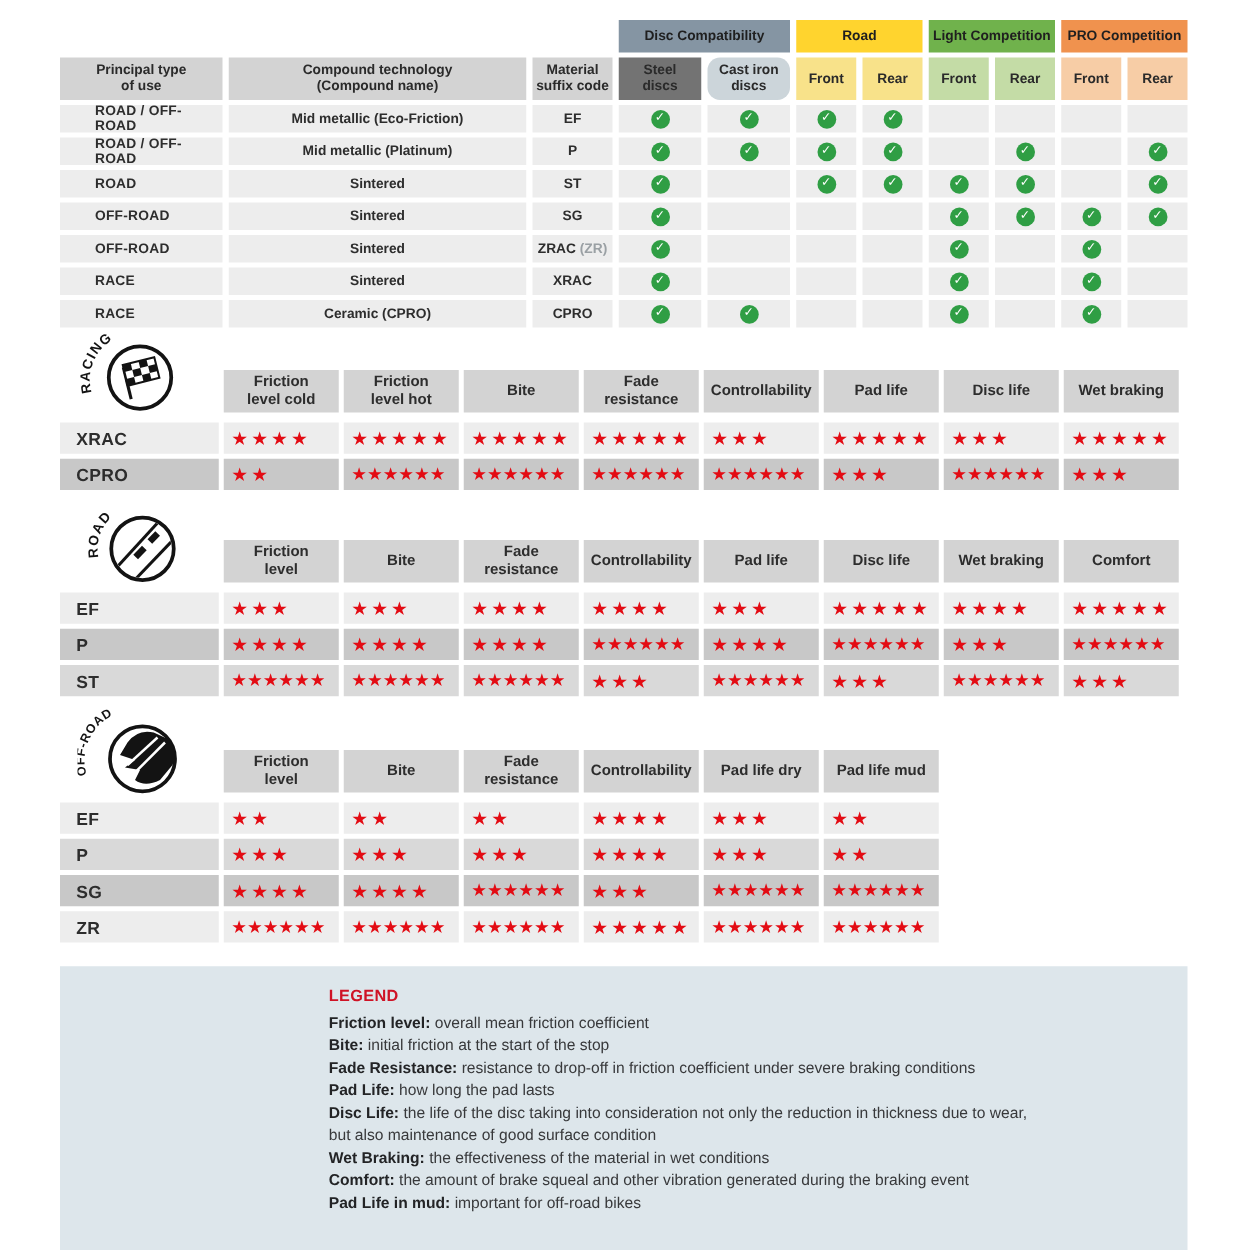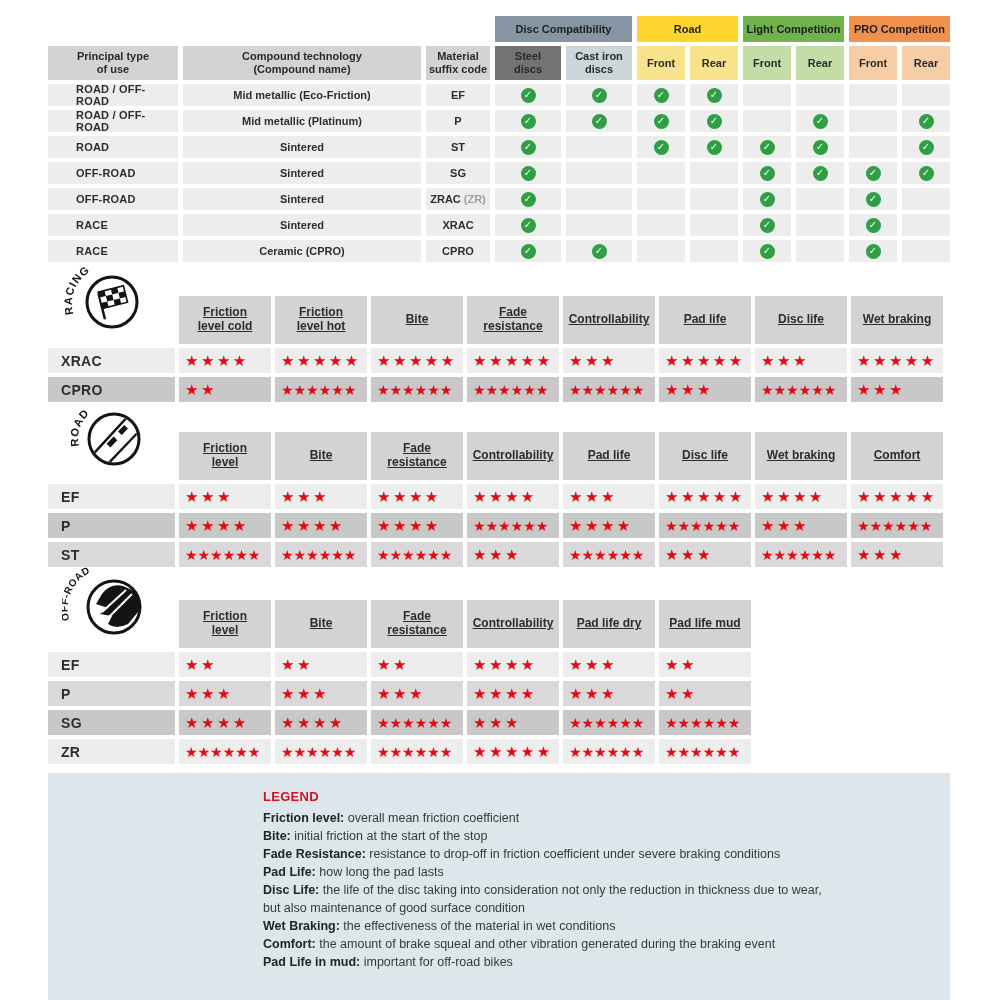--- a/index.html
+++ b/index.html
@@ -14,38 +14,38 @@
       font-size:11px;font-weight:700;color:#1f1f1f;}
   .gh-spacer{grid-column:1/4;}
   .gh-disc{grid-column:4/6;background:#8595a3;}
   .gh-road{grid-column:6/8;background:#ffd42e;}
   .gh-lc{grid-column:8/10;background:#70b24c;}
   .gh-pro{grid-column:10/12;background:#f0924e;}
   .hc{height:34px;display:flex;align-items:center;justify-content:center;text-align:center;
       font-size:11px;font-weight:700;line-height:1.18;white-space:pre-line;color:#2a2a2a;}
   .hc-gray{background:#d3d3d3;}
   .hc-steel{background:#737373;}
-  .hc-cast{background:#ccd5da;}
+  .hc-cast{background:#ccd5da;border-radius:10px;}
   .hc-roady{background:#f8e28a;}
   .hc-lc{background:#c4dca6;}
   .hc-pro{background:#f7cda6;}
   .dc{height:22px;background:#ededed;display:flex;align-items:center;justify-content:center;
       font-size:11px;font-weight:700;color:#2d2d2d;}
   .dc-use{justify-content:flex-start;padding-left:28px;letter-spacing:.2px;}
   .code-note{color:#9aa0a4;font-weight:700;margin-left:3px;}
   .check{width:15px;height:15px;border-radius:50%;background:#2f9e44;display:flex;
          align-items:center;justify-content:center;color:#fff;font-size:10px;font-weight:700;
          font-family:"DejaVu Sans",sans-serif;line-height:1;}
 
   
   .rating-section{position:absolute;left:48px;}
   .rating-grid{display:grid;column-gap:4px;row-gap:4px;}
   .rh-spacer{height:38px;}
-  .rh{height:48px;background:#d3d3d3;display:flex;align-items:center;justify-content:center;
-      text-align:center;font-size:12px;font-weight:700;line-height:1.15;white-space:pre-line;text-decoration:underline;}
+  .rh{height:34px;background:#d3d3d3;display:flex;align-items:center;justify-content:center;
+      text-align:center;font-size:12px;font-weight:700;line-height:1.15;white-space:pre-line;}
   .rl{height:25px;display:flex;align-items:center;padding-left:13px;font-size:14px;
       font-weight:700;letter-spacing:.3px;color:#2d2d2d;box-sizing:border-box;}
   .rs{height:25px;display:flex;align-items:center;padding-left:6px;box-sizing:border-box;
       color:#e30b13;font-size:15px;letter-spacing:2.5px;font-family:"DejaVu Sans",sans-serif;
       overflow:hidden;white-space:nowrap;}
   .rs.tight{letter-spacing:0;font-size:14px;}
   .shade-light{background:#ededed;}
   .shade-mid{background:#d9d9d9;}
   .shade-dark{background:#c8c8c8;}
 

